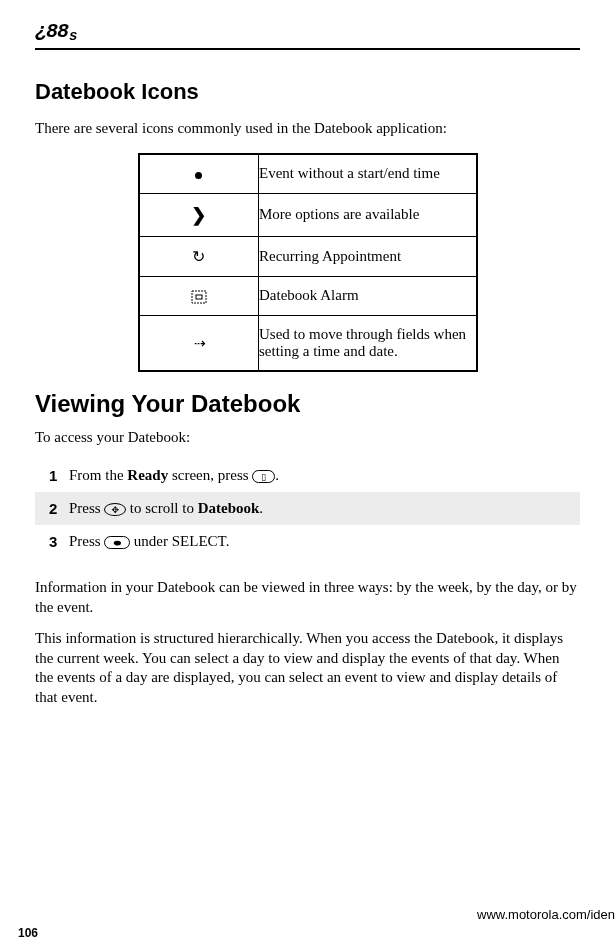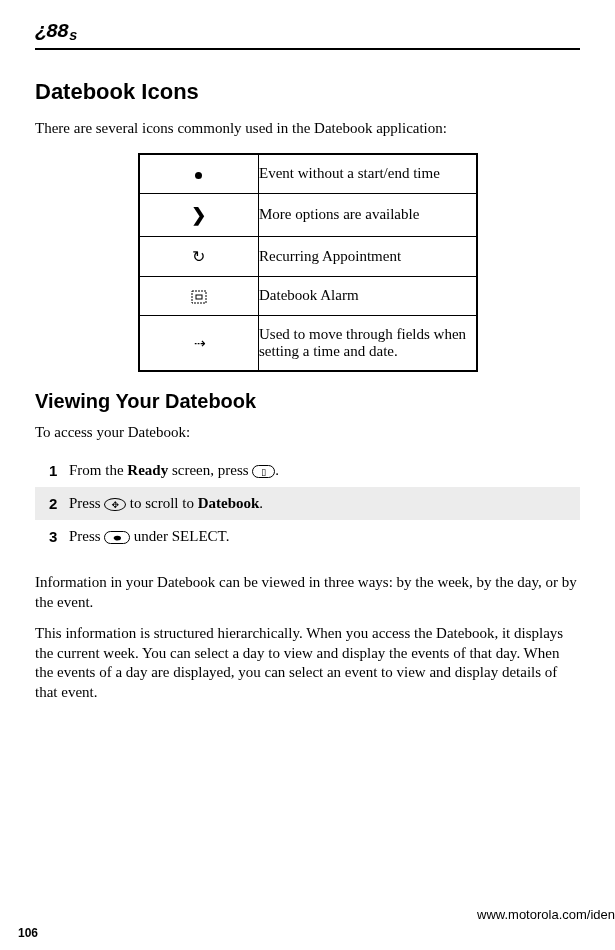--- a/index.html
+++ b/index.html
@@ -25,21 +25,21 @@
     hr.top-rule { border: none; border-top: 2px solid #000; margin: 0 0 4px 0; }
     h1 {
       font-family: Arial, Helvetica, sans-serif;
       font-size: 22px;
       font-weight: bold;
       margin-bottom: 14px;
       margin-top: 29px;
     }
     h2 {
       font-family: Arial, Helvetica, sans-serif;
-      font-size: 20px;
+      font-size: 24px;
       font-weight: bold;
       margin: 16px 0 10px 0;
     }
     p { margin-bottom: 12px; line-height: 1.3; }
     
     .symbol-table {
       border-collapse: collapse;
       margin: 14px auto 18px auto;
       width: 340px;
       border: 2px solid #000;

